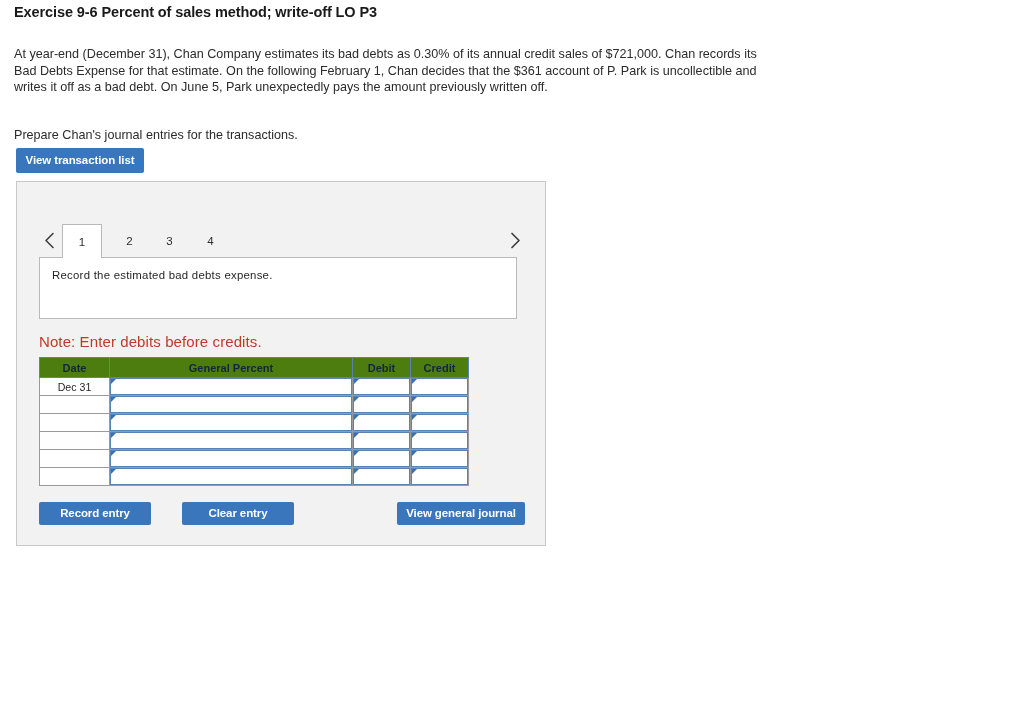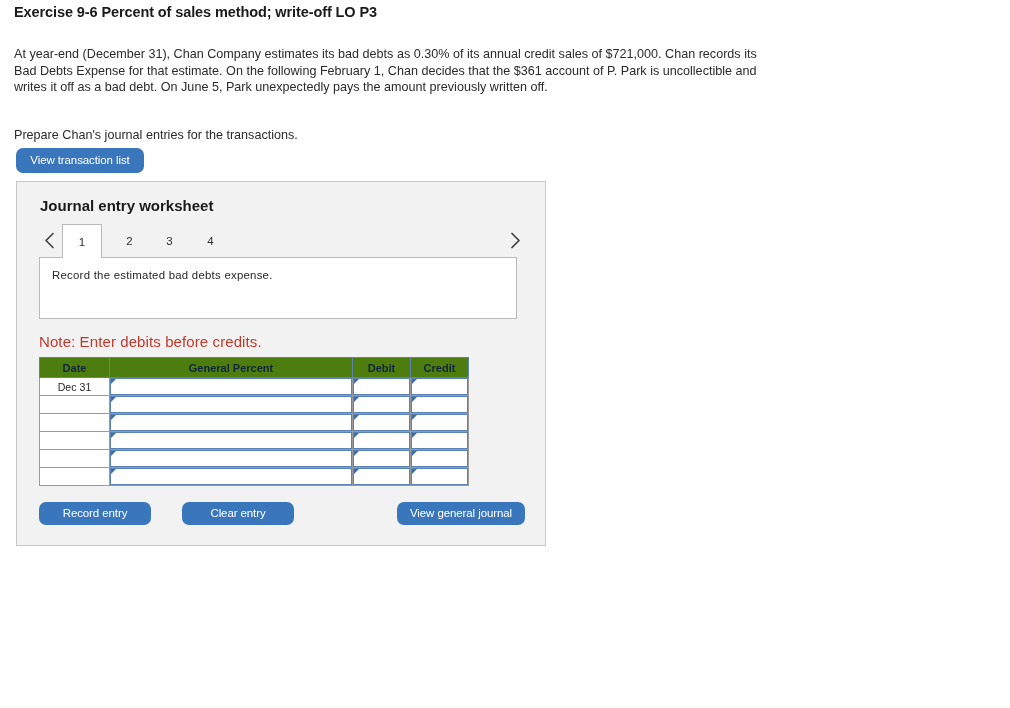--- a/index.html
+++ b/index.html
@@ -45,24 +45,24 @@
     line-height: 16.6px;
     color: #2b2b2b;
     margin-top: 20px;
   }
 
   
   .btn {
     background: #3a76bc;
     color: #ffffff;
     border: none;
-    border-radius: 7px;
+    border-radius: 2px;
     font-family: "Liberation Sans", sans-serif;
     font-size: 11.5px;
-    font-weight: normal;
+    font-weight: bold;
     letter-spacing: -0.1px;
     text-align: left;
     cursor: pointer;
     padding: 0;
     line-height: 1;
     display: flex;
     align-items: center;
     justify-content: center;
   }
   .btn-view-transaction {
@@ -256,21 +256,20 @@
 <div class="page-title">Exercise 9-6 Percent of sales method; write-off LO P3</div>
 
 <div class="prose">At year-end (December 31), Chan Company estimates its bad debts as 0.30% of its annual credit sales of $721,000. Chan records its Bad Debts Expense for that estimate. On the following February 1, Chan decides that the $361 account of P. Park is uncollectible and writes it off as a bad debt. On June 5, Park unexpectedly pays the amount previously written off.</div>
 
 <div class="prose-2">Prepare Chan's journal entries for the transactions.</div>
 
 <button class="btn btn-view-transaction">View transaction list</button>
 
 <div class="panel">
 
-  <div class="panel-title">Journal entry worksheet</div>
 
   <div class="tabs">
     <div class="nav-arrow nav-prev">
       <svg width="11" height="17" viewBox="0 0 11 17" aria-hidden="true">
         <path d="M9 1.5 L2 8.5 L9 15.5" fill="none" stroke="#3f3f3f" stroke-width="1.6" stroke-linecap="round" stroke-linejoin="round"></path>
       </svg>
     </div>
 
     <div class="tab active" style="left:23px; width:40px;">
       <span>1</span>

